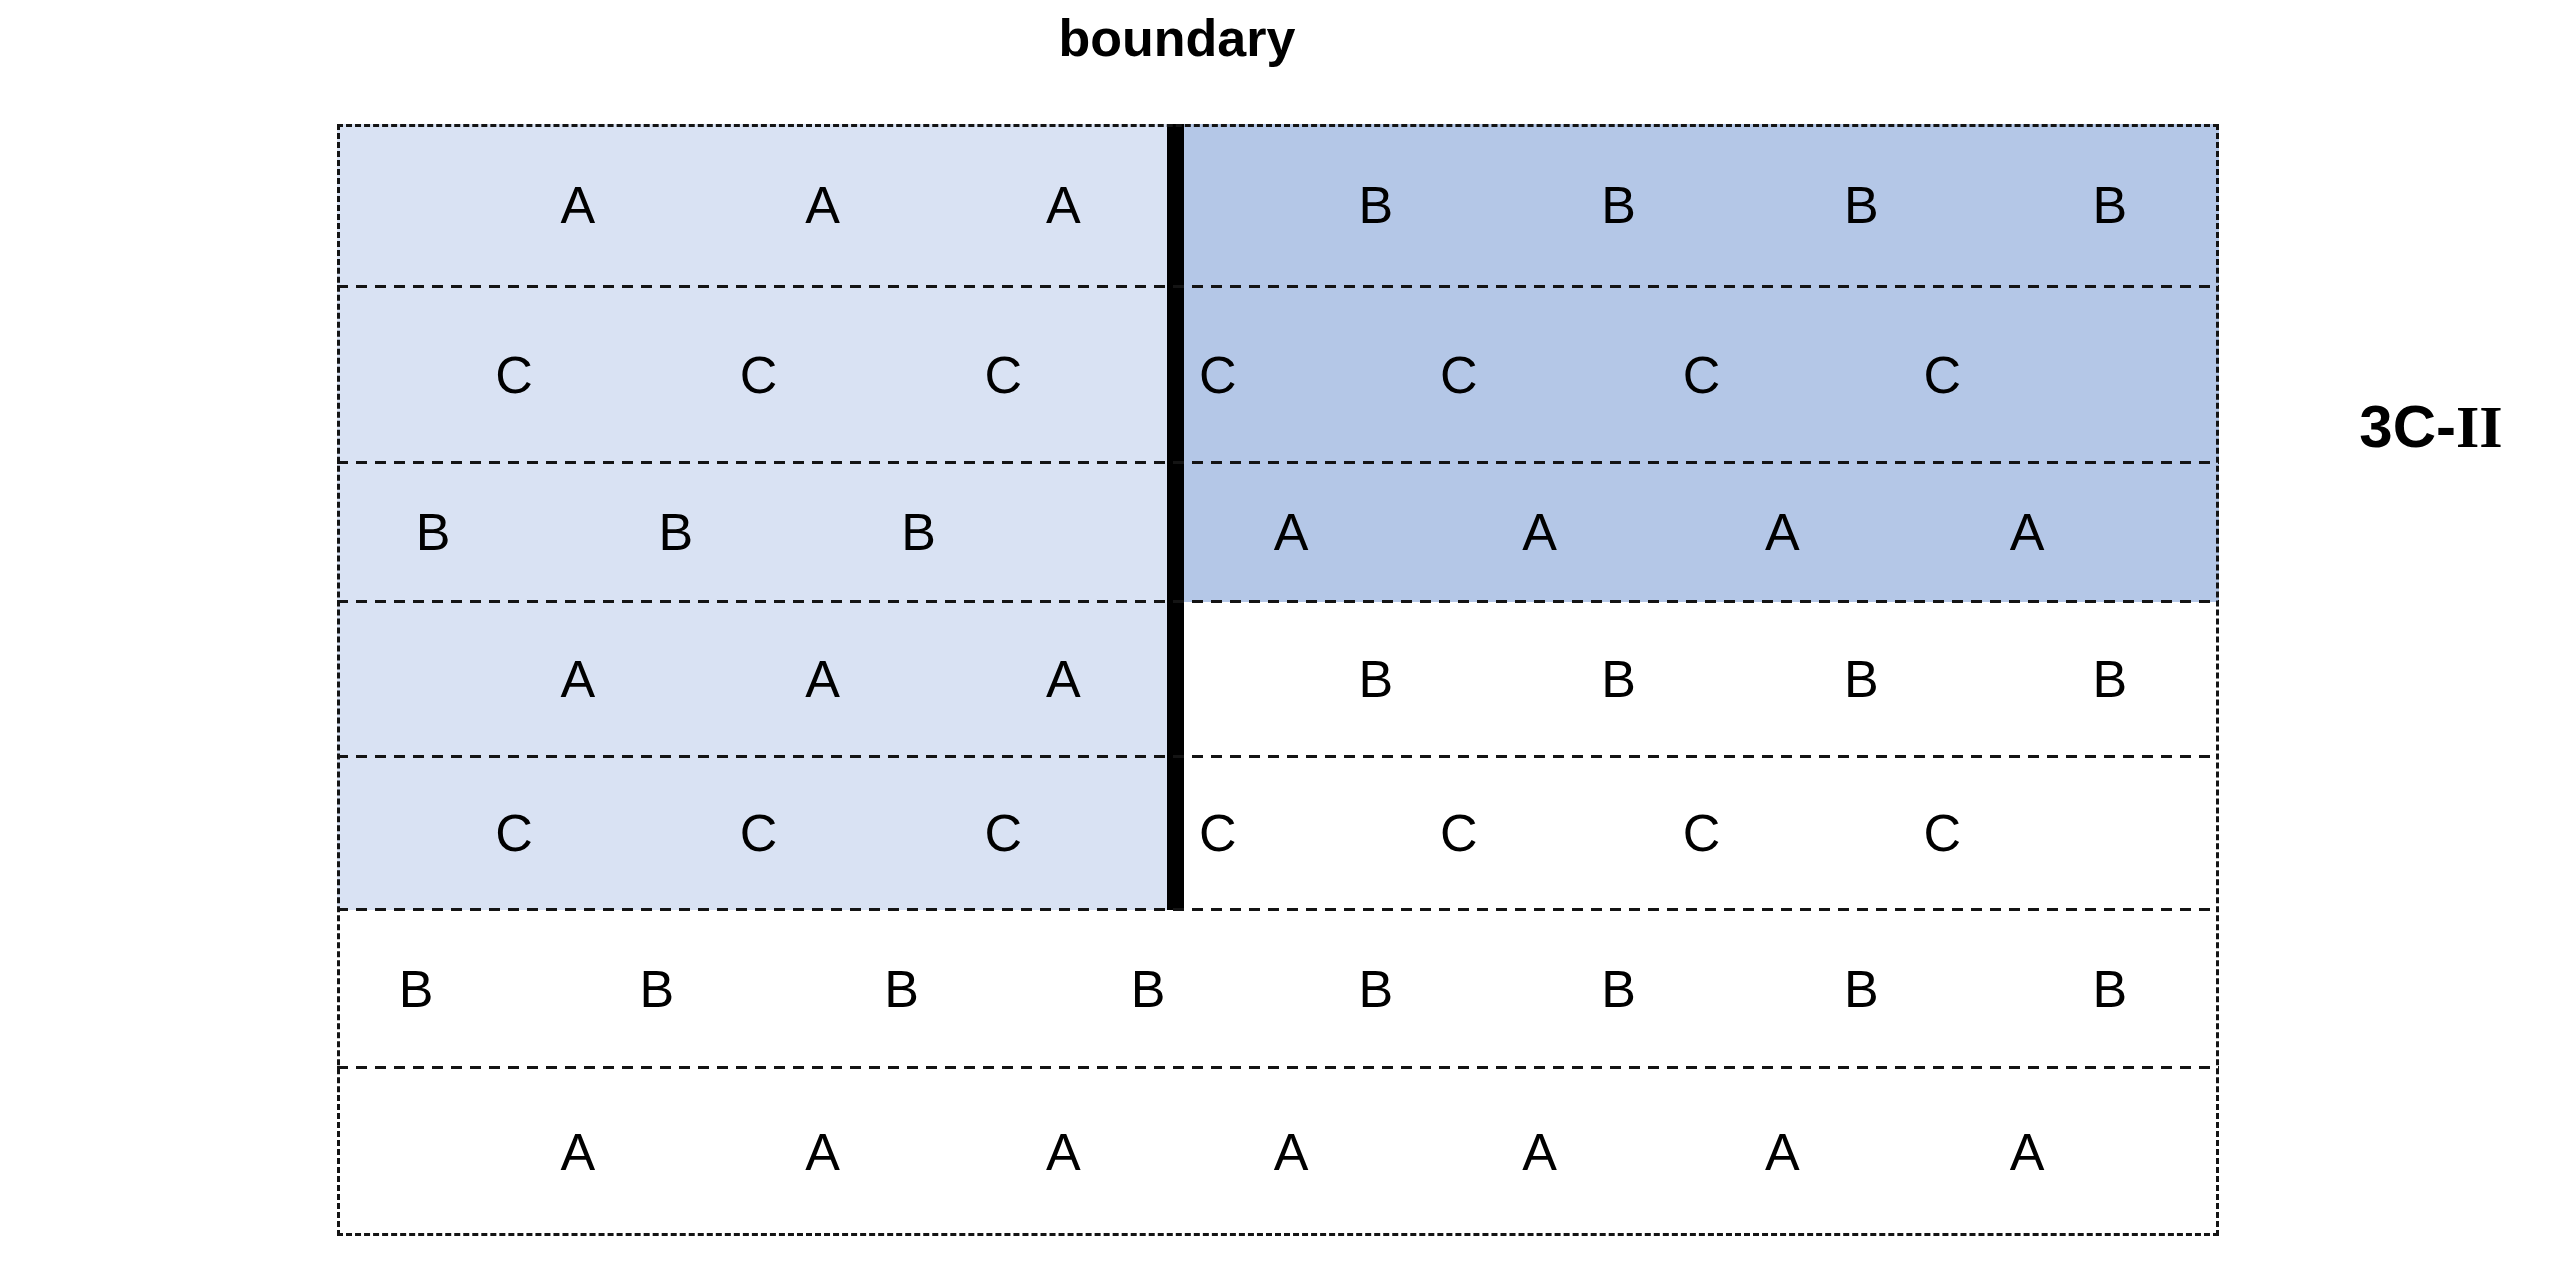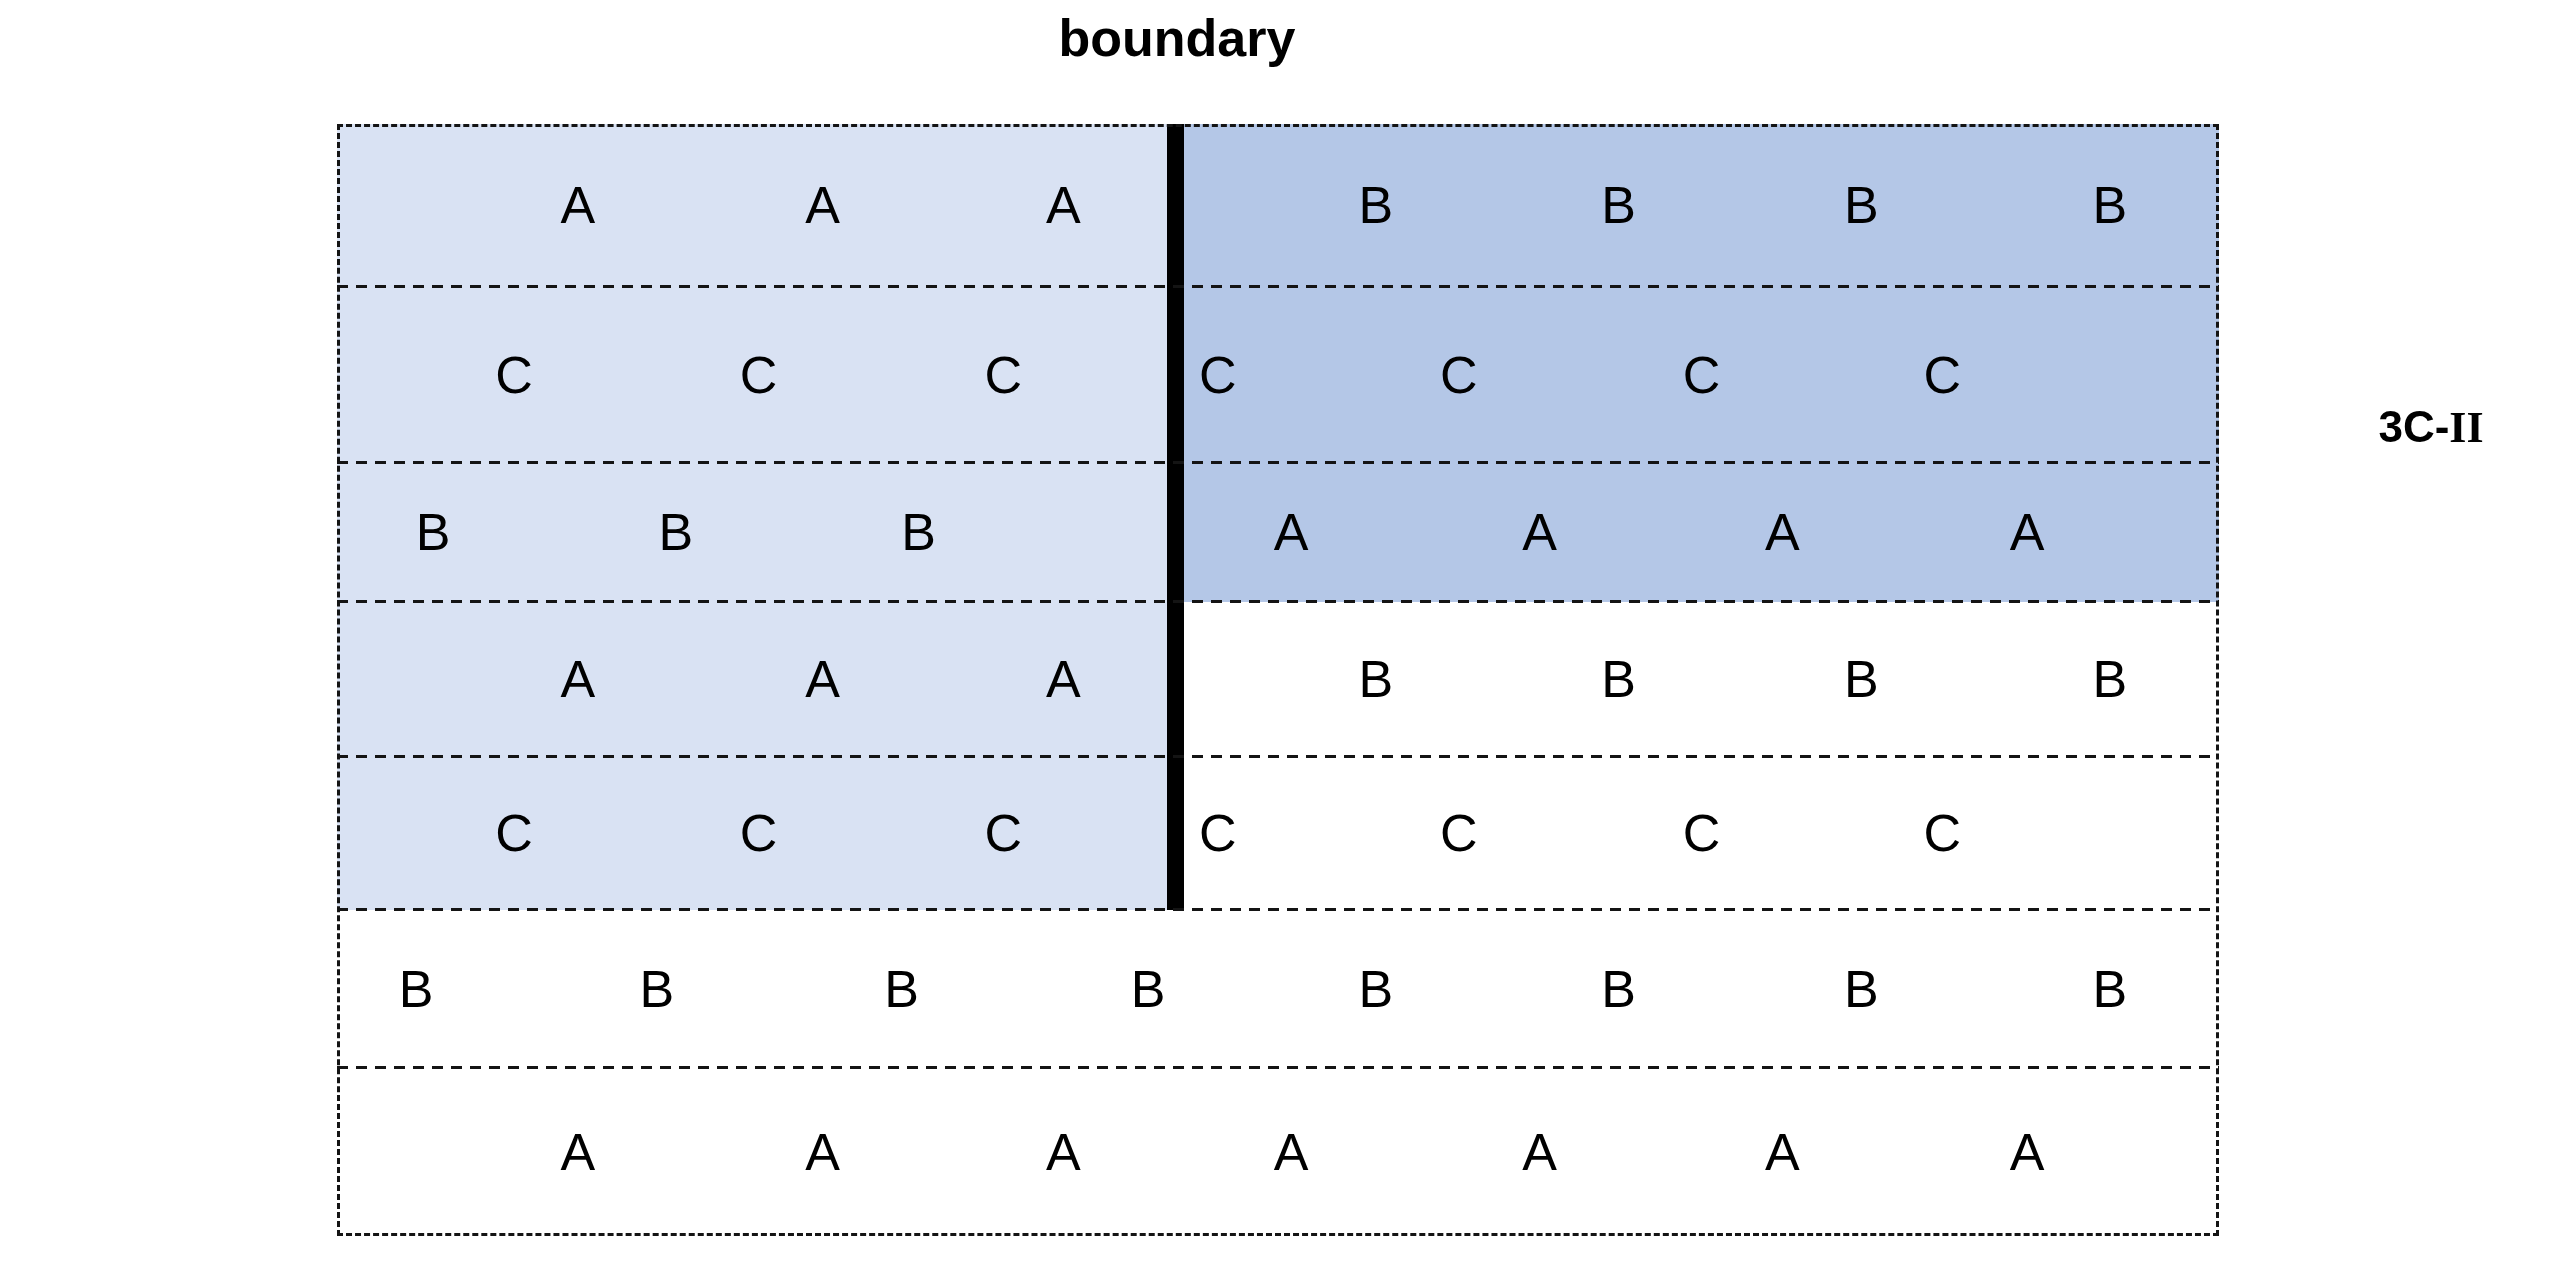--- a/index.html
+++ b/index.html
@@ -32,21 +32,21 @@
   }
   .stacking-letter{
     position:absolute;z-index:4;
     transform:translate(-50%,-50%);
     font-size:52px;font-weight:400;line-height:1;
     white-space:nowrap;
   }
   .phase-label{
     position:absolute;z-index:5;
     transform:translate(-50%,-50%);
-    font-size:44px;font-weight:bold;
+    font-size:60px;font-weight:bold;
     line-height:67px;text-align:center;
     white-space:nowrap;
   }
   .numeral{font-family:"Liberation Serif", serif;font-weight:bold;}
 </style>
 </head>
 <body>
 
 <div class="canvas">
 

